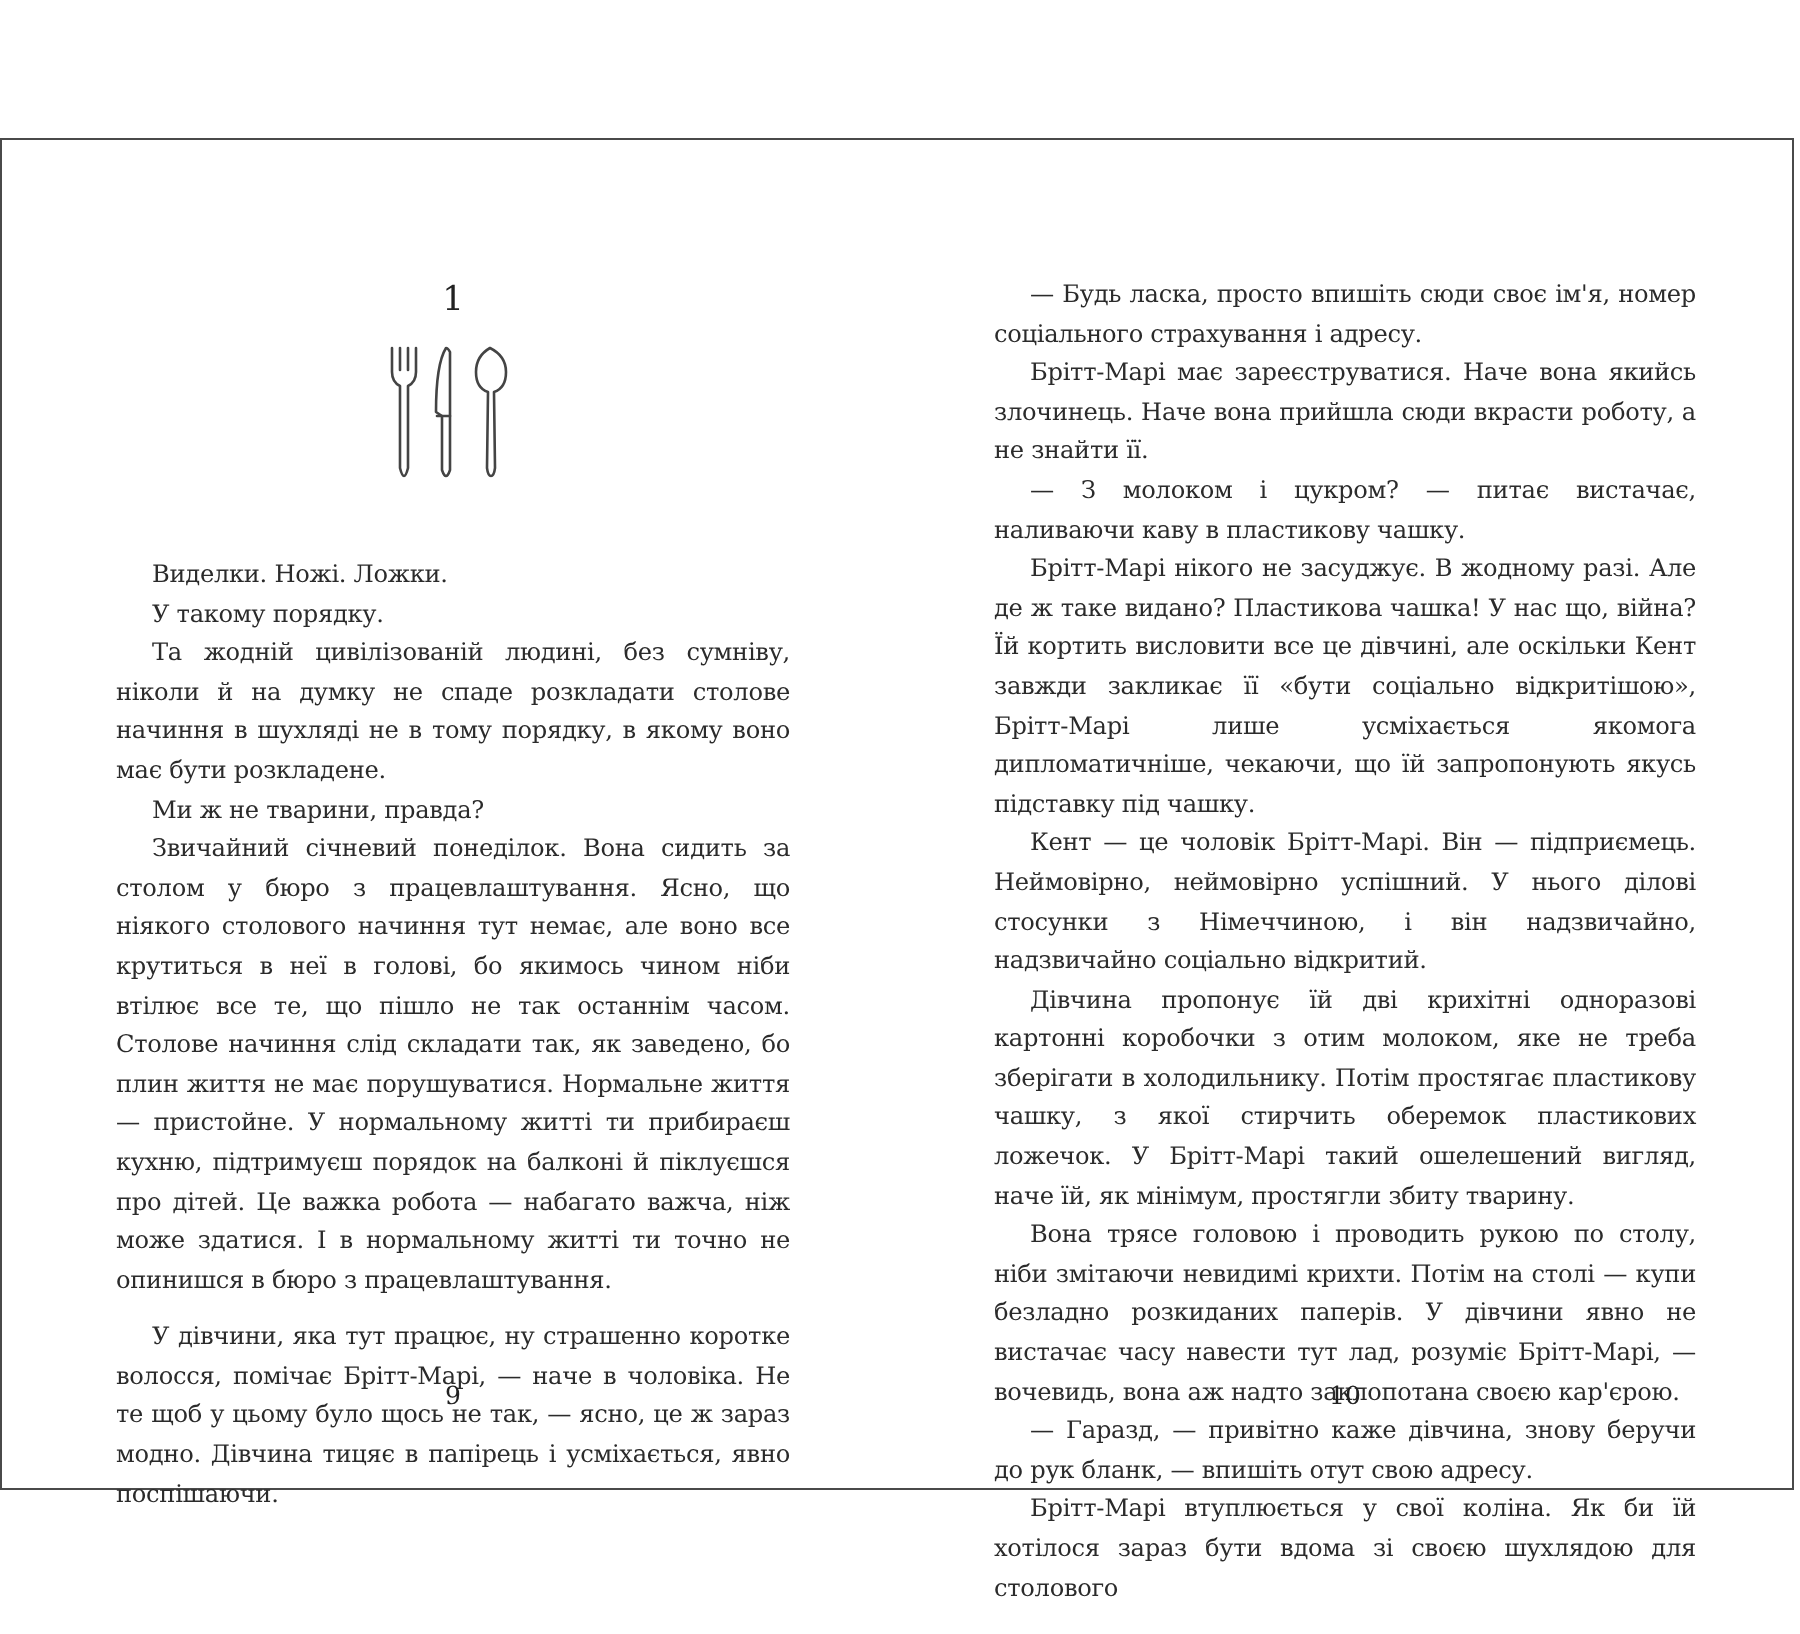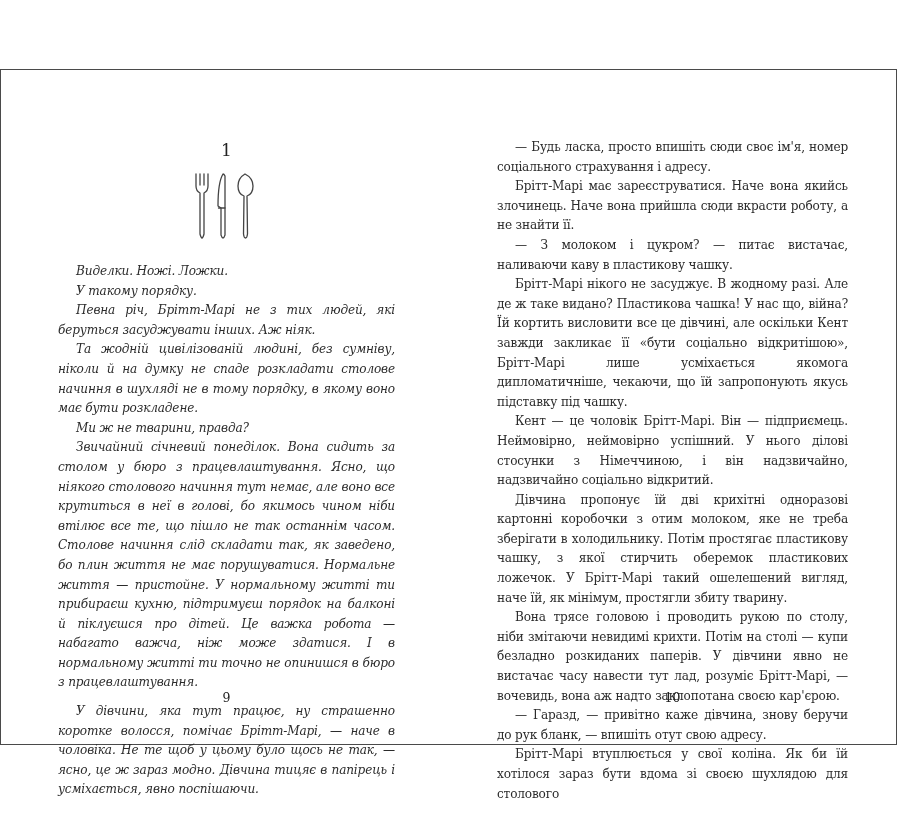--- a/index.html
+++ b/index.html
@@ -11,21 +11,21 @@
   .page-left { left: 57px; width: 337px; }
   .page-right { left: 496px; width: 351px; }
   .chapter-num { position: absolute; top: 70px; left: 0; width: 100%; text-align: center;
                  font-size: 17px; color: #222; }
   .cutlery { position: absolute; top: 102px; left: 132px; width: 70px; height: 70px; }
   .text-block { position: absolute; left: 0; width: 100%; font-size: 12.1px; line-height: 19.6px;
                 letter-spacing: -0.15px; }
   .text-block p { margin: 0; text-align: justify; text-align-last: left; text-indent: 18px; }
   .text-block p.nojust { text-align: left; }
   .text-block p.gap { margin-top: 9px; }
-  .left-body { top: 192px; font-style: italic; }
+  .left-body { top: 208px; }
   .right-body { top: 68px; }
   .page-num { position: absolute; top: 620px; left: 0; width: 100%; text-align: center;
               font-size: 12.5px; color: #222; }
 </style>
 </head>
 <body>
 
 <div class="spread">
 
   <div class="page page-left">
@@ -41,21 +41,20 @@
         <path d="M33 2 Q28 10 28 34 L31 36 L31 63 Q32 66 33 66 Q34 66 35 63 L35 36 L35 4 Q34 2 33 2 Z"></path>
         <line x1="28.5" y1="36" x2="35" y2="36"></line>
 
         <path d="M55 2 Q48 6 48 14 Q48 22 54 24 L53.5 62 Q54 66 55.5 66 Q57 66 57.5 62 L57 24 Q63 22 63 14 Q63 6 55 2 Z"></path>
       </g>
     </svg>
 
     <div class="text-block left-body">
       <p class="nojust">Виделки. Ножі. Ложки.</p>
       <p class="nojust">У такому порядку.</p>
-      <p>Певна річ, Брітт-Марі не з тих людей, які беруться засуджувати інших. Аж ніяк.</p>
       <p>Та жодній цивілізованій людині, без сумніву, ніколи й на думку не спаде розкладати столове начиння в шухляді не в тому порядку, в якому воно має бути розкладене.</p>
       <p class="nojust">Ми ж не тварини, правда?</p>
       <p>Звичайний січневий понеділок. Вона сидить за столом у бюро з працевлаштування. Ясно, що ніякого столового начиння тут немає, але воно все крутиться в неї в голові, бо якимось чином ніби втілює все те, що пішло не так останнім часом. Столове начиння слід складати так, як заведено, бо плин життя не має порушуватися. Нормальне життя — пристойне. У нормальному житті ти прибираєш кухню, підтримуєш порядок на балконі й піклуєшся про дітей. Це важка робота — набагато важча, ніж може здатися. І в нормальному житті ти точно не опинишся в бюро з працевлаштування.</p>
       <p class="gap">У дівчини, яка тут працює, ну страшенно коротке волосся, помічає Брітт-Марі, — наче в чоловіка. Не те щоб у цьому було щось не так, — ясно, це ж зараз модно. Дівчина тицяє в папірець і усміхається, явно поспішаючи.</p>
     </div>
 
     <div class="page-num">9</div>
   </div>
 
   <div class="page page-right">

